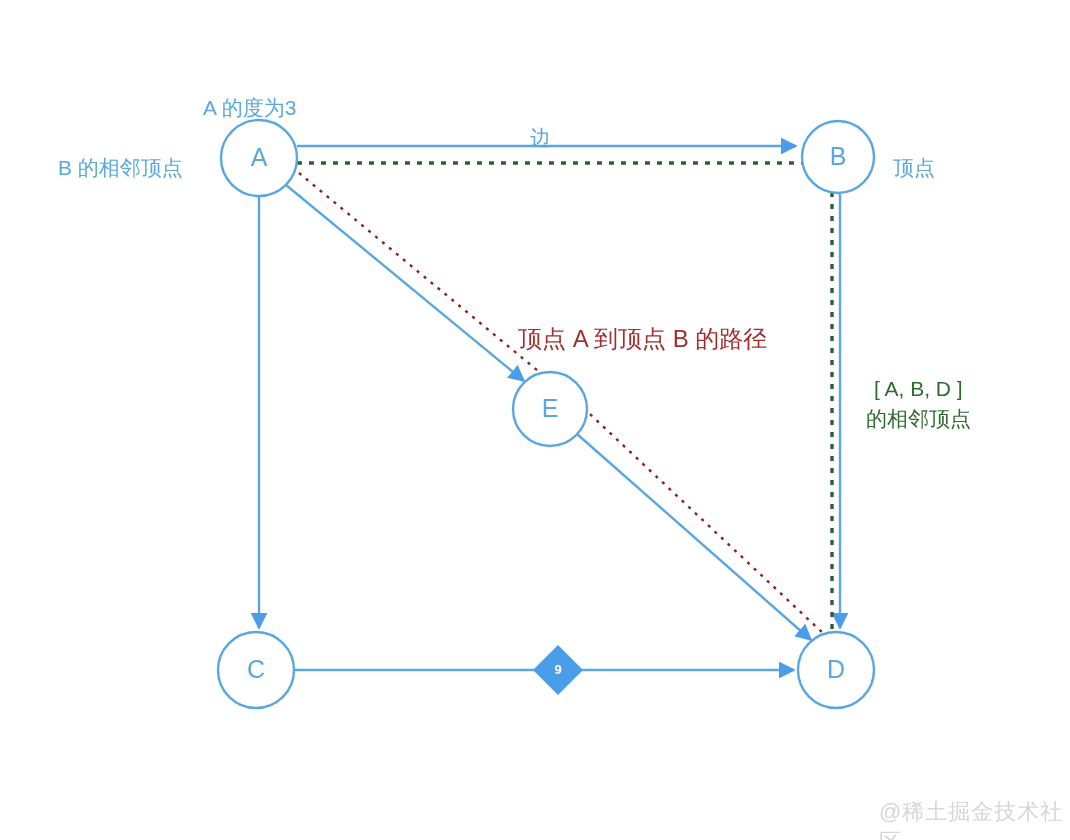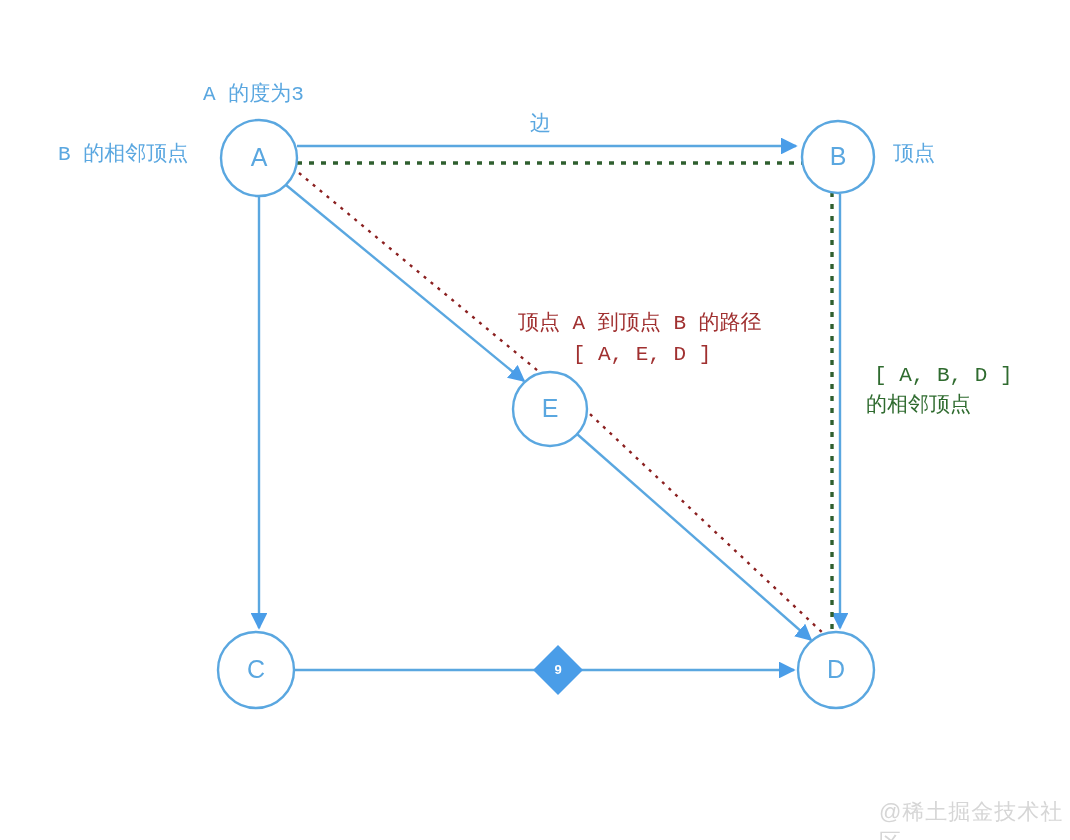--- a/index.html
+++ b/index.html
@@ -37,29 +37,30 @@
     font-weight: bold;
     fill: #ffffff;
     font-family: "Liberation Sans", "DejaVu Sans", sans-serif;
     dominant-baseline: middle;
     text-anchor: middle;
   }
   .anno {
     position: absolute;
     white-space: pre;
     line-height: 1.35;
-    font-family: Liberation Mono, monospace;
+    font-family: Liberation Sans, sans-serif;
+    margin-top: 13px;
   }
   .anno-blue {
     color: #5aa7e0;
     font-size: 21px;
   }
   .anno-red {
     color: #a03030;
-    font-size: 21px;
+    font-size: 24px;
     text-align: center;
   }
   .anno-green {
     color: #2f6b2f;
     font-size: 21px;
     text-align: left;
   }
   .watermark {
     position: absolute;
     color: #d6d6d6;
@@ -130,21 +131,20 @@
   <div class="anno anno-blue" style="left:203px; top:81px;">A 的度为3</div>
 
   <div class="anno anno-blue" style="left:58px; top:141px;">B 的相邻顶点</div>
 
   <div class="anno anno-blue" style="left:530px; top:111px;">边</div>
 
   <div class="anno anno-blue" style="left:893px; top:141px;">顶点</div>
 
   <div class="anno anno-red" style="left:518px; top:310px;">顶点 A 到顶点 B 的路径</div>
 
-  <div class="anno anno-red" style="left:518px; top:341px; width:248px;">[ A, E, D ]</div>
 
   <div class="anno anno-green" style="left:874px; top:362px;">[ A, B, D ]</div>
 
   <div class="anno anno-green" style="left:866px; top:392px;">的相邻顶点</div>
 
 
   <div class="watermark" style="left:879px; top:797px;">@稀土掘金技术社区</div>
 
 </div>
 

